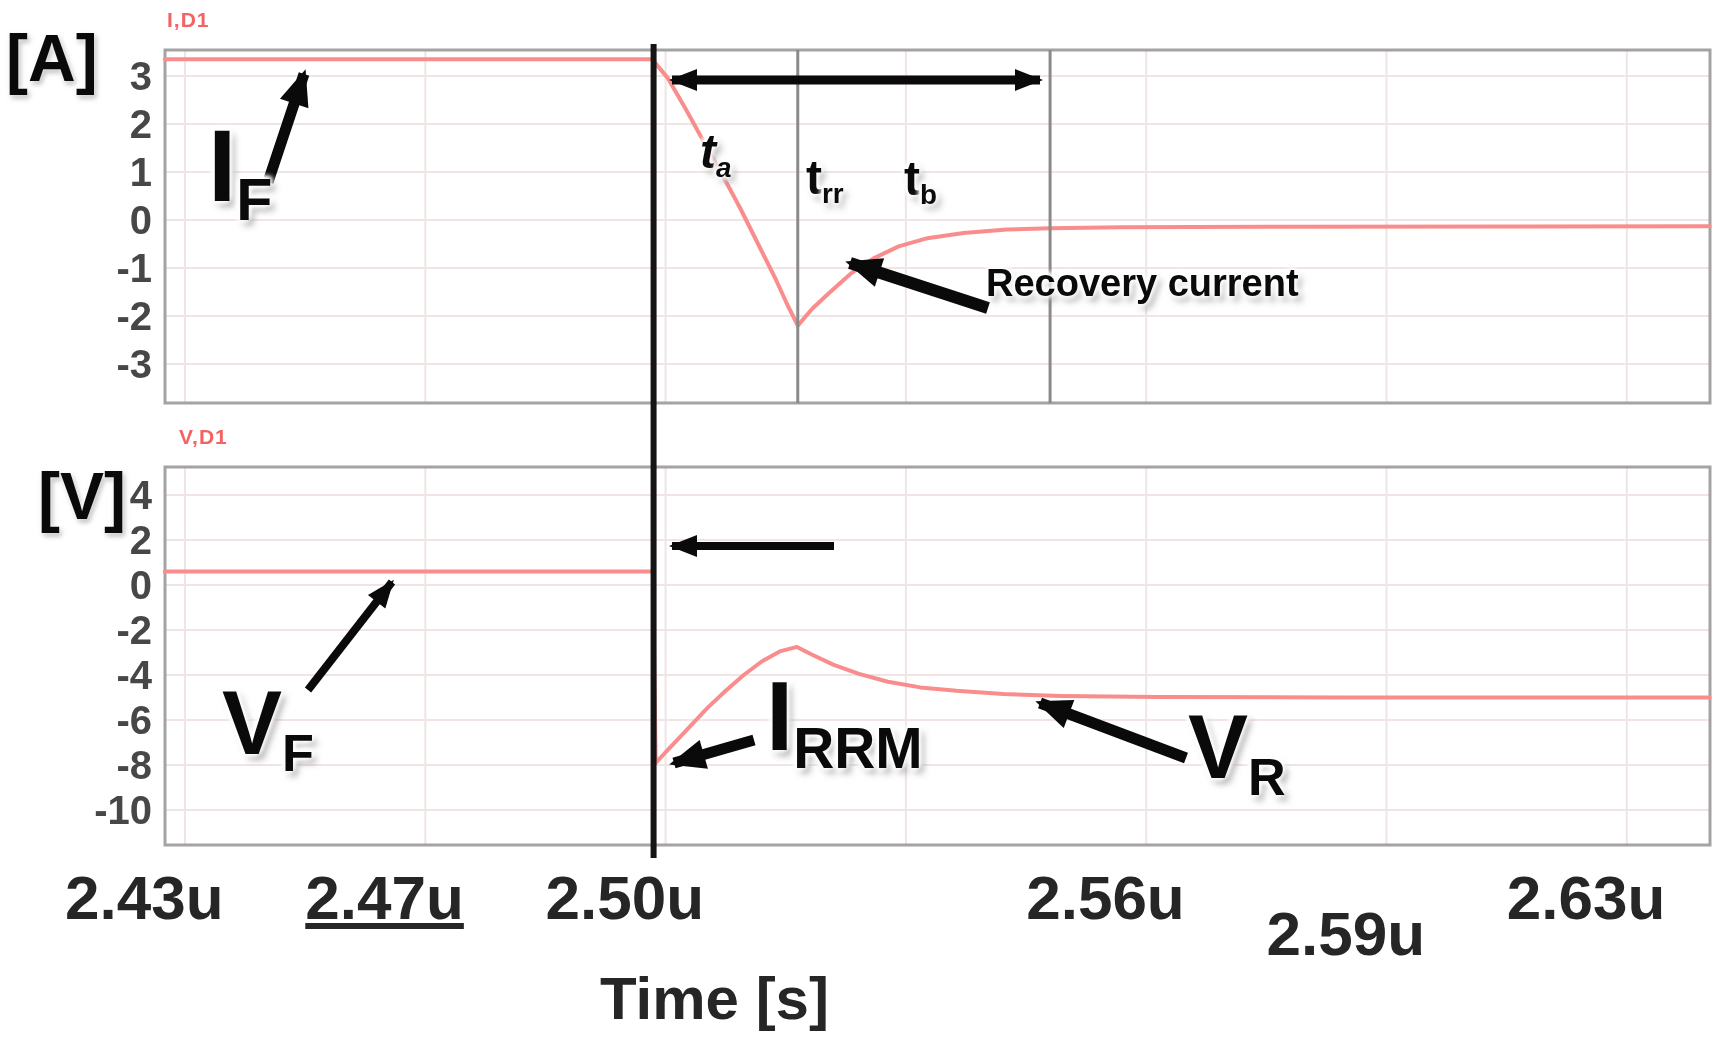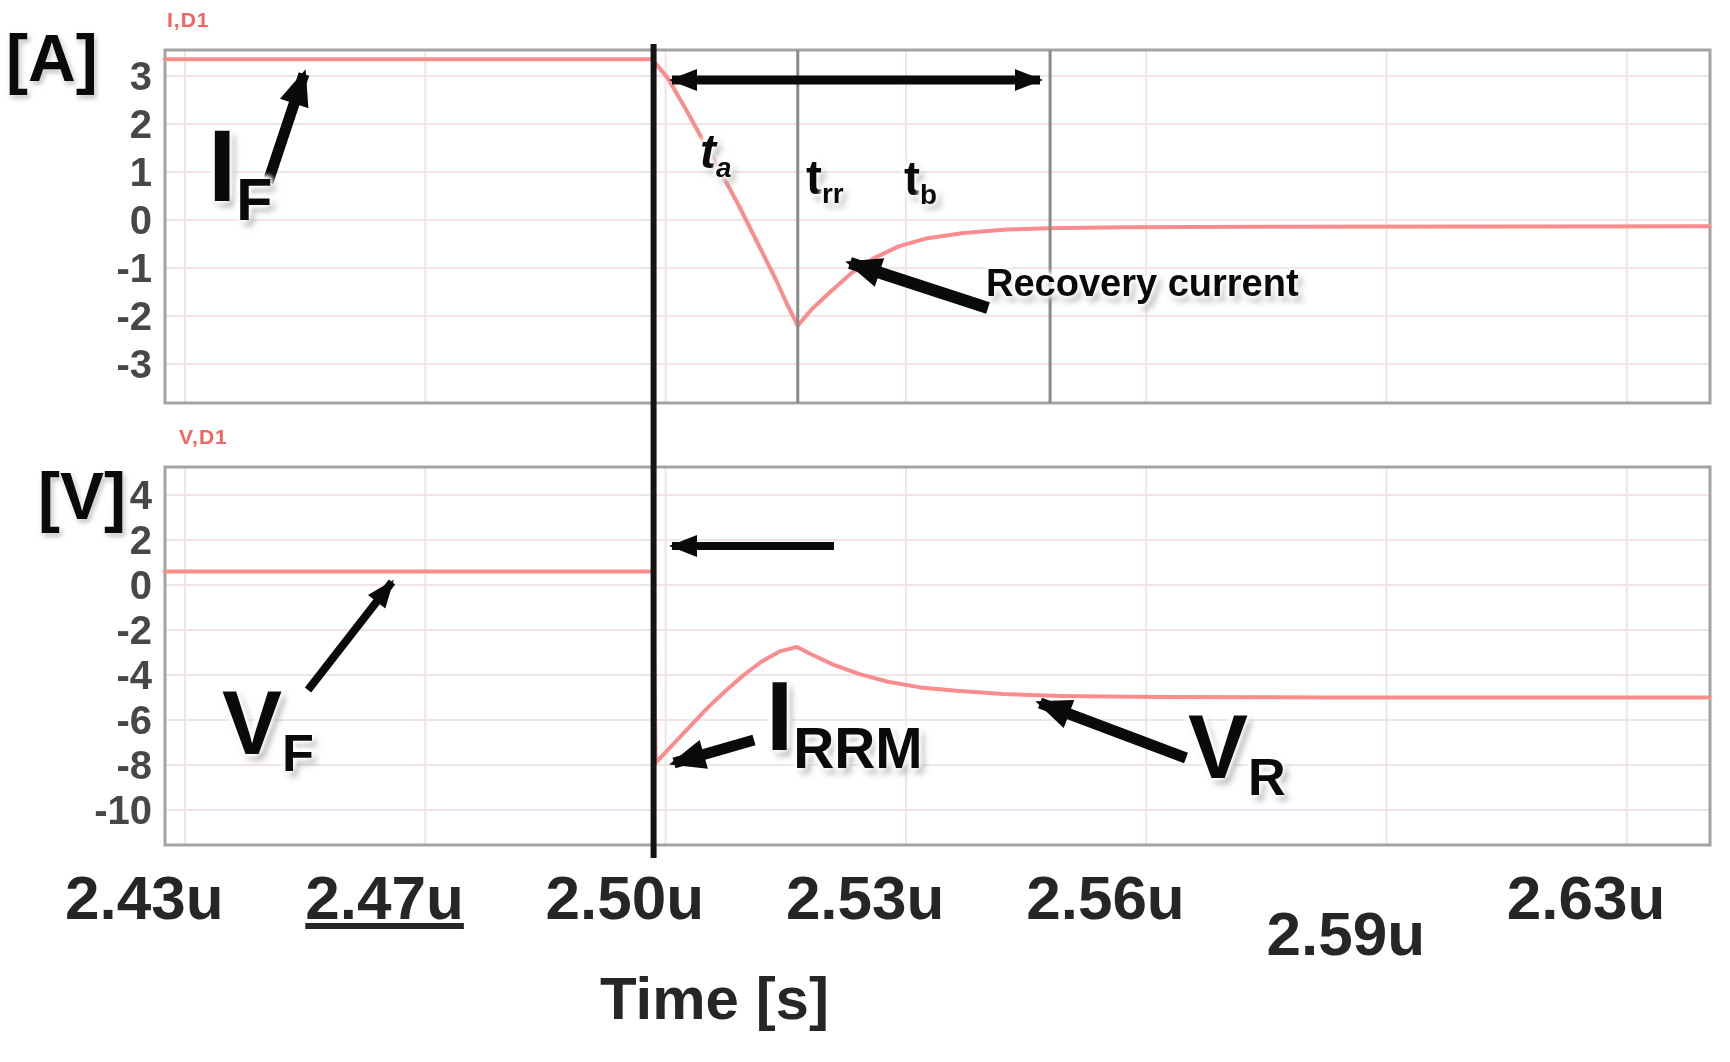--- a/index.html
+++ b/index.html
@@ -124,21 +124,20 @@
   <div class="txt ann" id="lbl-recovery">Recovery current</div>
   <div class="txt ann" id="lbl-irrm"><span>I</span><span class="subb">RRM</span></div>
   <div class="txt ann" id="lbl-vf"><span>V</span><span class="subb">F</span></div>
   <div class="txt ann" id="lbl-vr"><span>V</span><span class="subb">R</span></div>
 
   <div class="txt" id="lbl-time">Time [s]</div>
 
 <div class="xtick" style="left: 65px;">2.43u</div>
     <div class="xtick" style="left: 305.3px; text-decoration: underline;">2.47u</div>
     <div class="xtick" style="left: 545.6px;">2.50u</div>
-    <div class="xtick" style="left: 785.9px;">2.53u</div>
     <div class="xtick" style="left: 1026.2px;">2.56u</div>
     <div class="xtick" style="left: 1266.5px; margin-top: 36px;">2.59u</div>
     <div class="xtick" style="left: 1506.8px;">2.63u</div>
     <div class="ytick" style="left: 52px; top: 50px;">3</div>
     <div class="ytick" style="left: 52px; top: 98px;">2</div>
     <div class="ytick" style="left: 52px; top: 146px;">1</div>
     <div class="ytick" style="left: 52px; top: 194px;">0</div>
     <div class="ytick" style="left: 52px; top: 242px;">-1</div>
     <div class="ytick" style="left: 52px; top: 290px;">-2</div>
     <div class="ytick" style="left: 52px; top: 338px;">-3</div>

